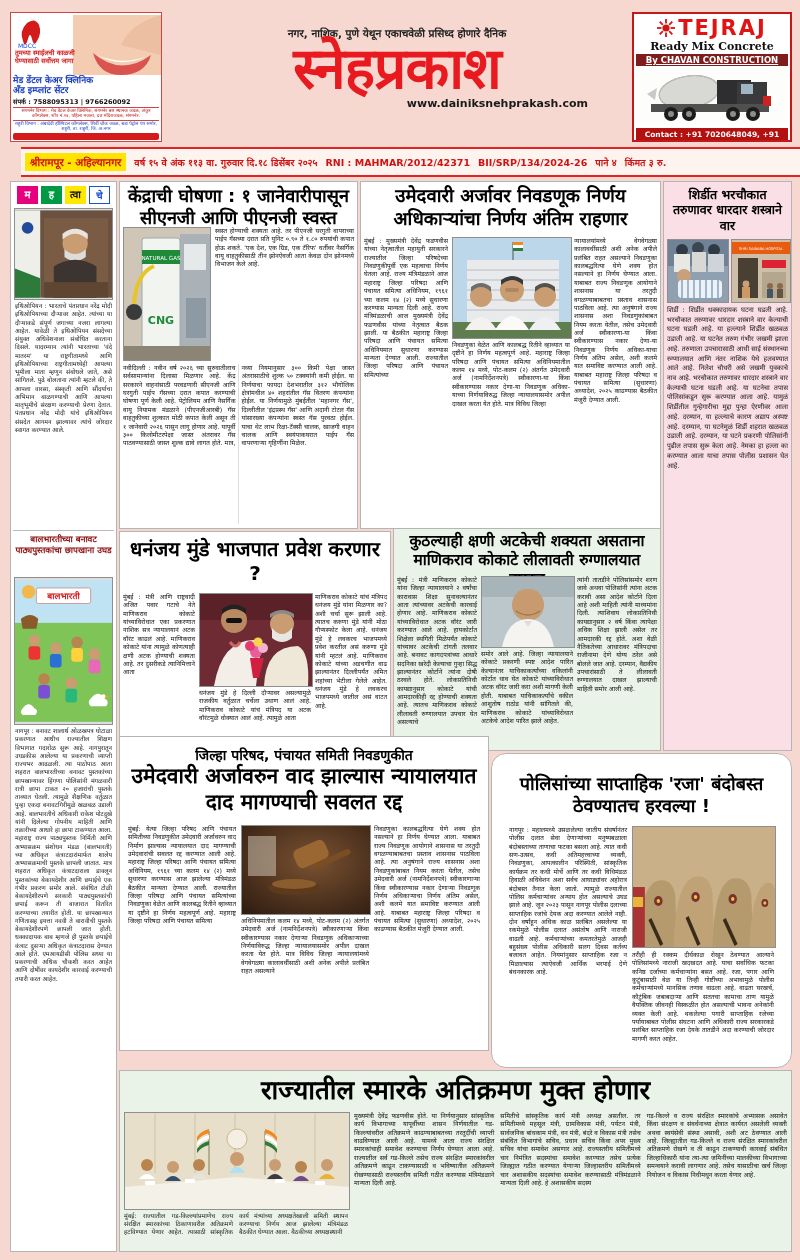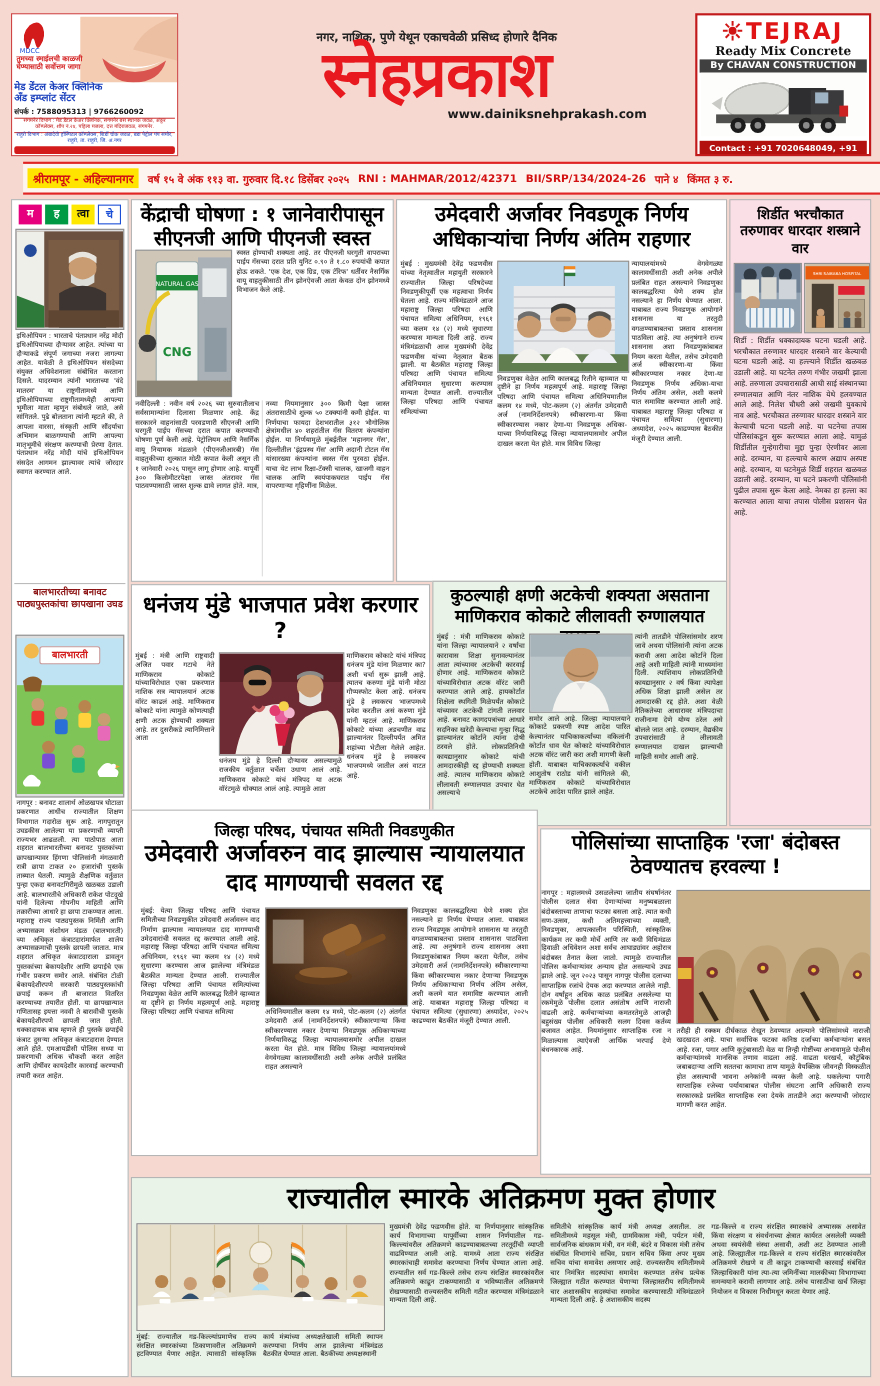--- a/index.html
+++ b/index.html
@@ -19,21 +19,21 @@
   
   .dateline{position:absolute;left:21px;top:147px;width:780px;height:30px;background:#fdf4ef;
     border-top:2px solid #e02424;border-bottom:2px solid #e02424;display:flex;align-items:center;gap:8px;box-sizing:border-box;padding:0 4px;}
   .place-badge{background:#ffe400;color:#d31111;font-weight:bold;font-size:10.5px;padding:2px 5px;white-space:nowrap;}
   .dl-info{color:#d31111;font-weight:bold;font-size:9.5px;white-space:nowrap;}
   
   .ad-dental{left:10px;top:12px;width:152px;height:130px;border:1px solid #cf4444;padding:2px;font-size:5.5px;}
   .ad-tejraj{left:632px;top:12px;width:160px;height:130px;border:2px solid #c21a1a;padding:2px;text-align:center;}
   .tej-brand{color:#e01414;font-weight:bold;font-size:21px;letter-spacing:2px;font-family:"DejaVu Sans",sans-serif;}
   .tej-line{font-family:"DejaVu Serif",serif;font-weight:bold;font-size:11px;color:#111;}
-  .tej-by{background:#404040;color:#fff;font-weight:bold;font-size:8.5px;padding:1px 0;margin-top:1px;}
+  .tej-by{background:#7f1d1d;color:#fff;font-weight:bold;font-size:8.5px;padding:1px 0;margin-top:1px;text-decoration:underline;}
   .tej-contact{background:#b31010;color:#fff;font-weight:bold;font-size:7.5px;padding:1.5px 0;}
   
   .letters{display:flex;gap:3px;justify-content:center;padding:2px 0;}
   .letters span{display:inline-block;width:21px;height:18px;text-align:center;font-weight:bold;font-size:10px;line-height:18px;}
   .railhead{font-weight:bold;font-size:8.6px;text-align:center;line-height:1.3;padding:2px 1px;}
   .rail-body{font-size:6.2px;line-height:1.33;text-align:justify;color:#151515;padding:0 2px;}
   .kicker{font-weight:bold;text-align:center;}
   .capline{font-size:6.2px;line-height:1.3;text-align:justify;color:#151515;}
 </style>
 </head>
@@ -366,21 +366,21 @@
             <ellipse cx="52" cy="58" rx="22" ry="5" fill="#8a5c2e"></ellipse>
             <rect x="6" y="10" width="28" height="40" fill="#d8cdbd" opacity="0.5"></rect>
           </svg>
         </div>
         <div class="art-body" style="height:148px;margin-top:2px;">अधिनियमातील कलम १४ मध्ये, पोट-कलम (२) अंतर्गत उमेदवारी अर्ज (नामनिर्देशनपत्रे) स्वीकारणाऱ्या किंवा स्वीकारण्यास नकार देणाऱ्या निवडणूक अधिकाऱ्याच्या निर्णयाविरुद्ध जिल्हा न्यायालयासमोर अपील दाखल करता येत होते. मात्र विविध जिल्हा न्यायालयांमध्ये वेगवेगळ्या कालावधींसाठी अशी अनेक अपीले प्रलंबित राहत असल्याने</div>
       </div>
       <div class="art-body" style="flex:1;">निवडणुका कालबद्धरित्या घेणे शक्य होत नसल्याने हा निर्णय घेण्यात आला. याबाबत राज्य निवडणूक आयोगाने शासनास या तरतुदी वगळण्याबाबतचा प्रस्ताव शासनास पाठविला आहे. त्या अनुषंगाने राज्य शासनास अशा निवडणुकांबाबत नियम करता येतील, तसेच उमेदवारी अर्ज (नामनिर्देशनपत्रे) स्वीकारणाऱ्या किंवा स्वीकारण्यास नकार देणाऱ्या निवडणूक निर्णय अधिकाऱ्याचा निर्णय अंतिम असेल, अशी कलमे यात समाविष्ट करण्यात आली आहे. याबाबत महाराष्ट्र जिल्हा परिषदा व पंचायत समित्या (सुधारणा) अध्यादेश, २०२५ काढण्यास बैठकीत मंजूरी देण्यात आली.</div>
     </div>
   </div>
 
-  <div class="blk" style="left:491px;top:753px;width:301px;height:315px;padding:0;">
+  <div class="blk" style="left:491px;top:753px;width:301px;height:315px;padding:17px;border-radius:15px;">
     <div class="head" style="font-size:18px;height:50px;padding-top:2px;">पोलिसांच्या साप्ताहिक 'रजा' बंदोबस्त ठेवण्यातच हरवल्या !</div>
     <div style="display:flex;gap:5px;height:256px;margin-top:3px;">
       <div class="art-body" style="width:118px;">नागपूर : महालमध्ये उसळलेल्या जातीय संघर्षानंतर पोलीस दलात सेवा देणाऱ्यांच्या मनुष्यबळाला बंदोबस्ताच्या ताणाचा फटका बसला आहे. त्यात कधी सण-उत्सव, कधी अतिमहत्त्वाच्या व्यक्ती, निवडणुका, आपत्कालीन परिस्थिती, सांस्कृतिक कार्यक्रम तर कधी मोर्चे आणि तर कधी विधिमंडळ हिवाळी अधिवेशन अशा सर्वच आघाड्यांवर अहोरात्र बंदोबस्त तैनात केला जातो. त्यामुळे राज्यातील पोलिस कर्मचाऱ्यांवर अन्याय होत असल्याचे उघड झाले आहे. जून २०२३ पासून नागपूर पोलीस दलाच्या साप्ताहिक रजांचे देयक अदा करण्यात आलेले नाही. दोन वर्षांहून अधिक काळ प्रलंबित असलेल्या या रकमेमुळे पोलीस दलात असंतोष आणि नाराजी वाढली आहे. कर्मचाऱ्यांच्या कमतरतेमुळे आजही बहुसंख्य पोलीस अधिकारी सलग दिवस कर्तव्य बजावत आहेत. नियमांनुसार साप्ताहिक रजा न मिळाल्यास त्याऐवजी आर्थिक भरपाई देणे बंधनकारक आहे.</div>
       <div style="flex:1;">
         <div class="ph" style="width:100%;height:120px;">
           <svg viewBox="0 0 168 120" preserveAspectRatio="none">
             <rect width="168" height="120" fill="#c9b089"></rect>
             <g>
               <path d="M6 120 q2 -60 22 -66 q18 -4 22 14 l2 52z" fill="#b49a6d"></path>
               <path d="M48 120 q2 -64 24 -70 q18 -4 22 16 l2 54z" fill="#bfa377"></path>

